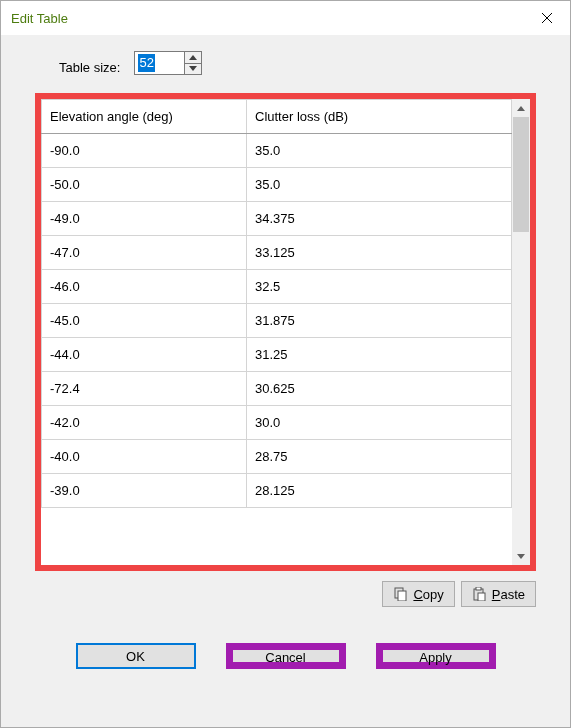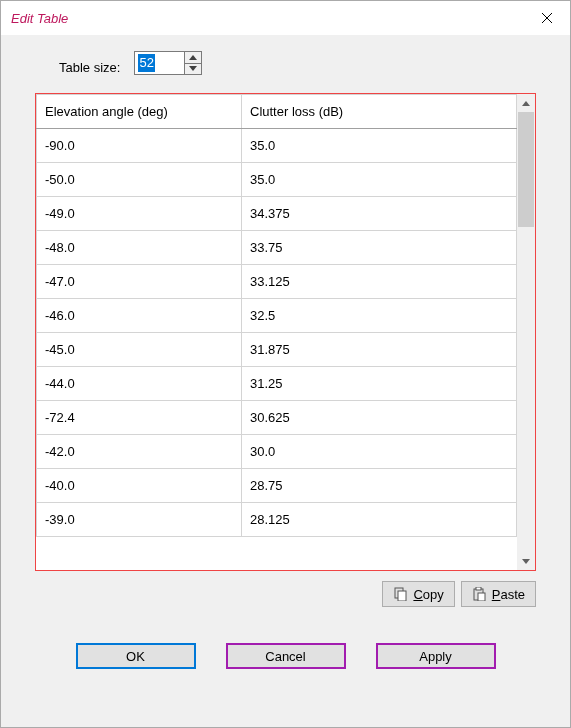--- a/index.html
+++ b/index.html
@@ -22,22 +22,21 @@
     .titlebar {
       height: 34px;
       display: flex;
       align-items: center;
       justify-content: space-between;
       padding: 0 0 0 10px;
       background: #ffffff;
     }
     .titlebar .title {
       font-size: 13px;
-      color: #be185d;
-      font-style: italic;
+      color: #4d7c0f;
     }
     .close-btn {
       width: 46px;
       height: 34px;
       display: flex;
       align-items: center;
       justify-content: center;
       cursor: pointer;
     }
     .close-btn svg { width: 12px; height: 12px; }
@@ -107,21 +106,21 @@
       flex: 1;
       background: #f0f0f0;
       display: flex;
       align-items: center;
       justify-content: center;
       cursor: pointer;
     }
     .spin-btn:first-child { border-bottom: 1px solid #7a7a7a; }
     .spin-btn svg { width: 8px; height: 5px; }
     .table-wrap {
-      border: 1px solid #ef4444;
+      border: 6px solid #ef4444;
       background: #fff;
       margin: 0 10px;
       height: 478px;
       display: flex;
     }
     .table-scroll {
       flex: 1;
       overflow: hidden;
     }
     table {
@@ -188,21 +187,21 @@
     .cp-btn svg { width: 14px; height: 14px; }
     .button-row {
       display: flex;
       gap: 30px;
       justify-content: center;
       padding: 36px 0 20px 0;
     }
     .std-btn {
       width: 120px;
       height: 26px;
-      border: 2px solid #a21caf;
+      border: 7px solid #a21caf;
       background: #e1e1e1;
       font-family: inherit;
       font-size: 13px;
       cursor: pointer;
     }
     .std-btn.default {
       border: 1px solid #0078d7;
       outline: 1px solid #0078d7;
       outline-offset: -2px;
     }
@@ -264,24 +263,20 @@
               </tr>
               <tr>
                 <td>-50.0</td>
                 <td>35.0</td>
               </tr>
               <tr>
                 <td>-49.0</td>
                 <td>34.375</td>
               </tr>
               <tr>
-                <td>-48.0</td>
-                <td>33.75</td>
-              </tr>
-              <tr>
                 <td>-47.0</td>
                 <td>33.125</td>
               </tr>
               <tr>
                 <td>-46.0</td>
                 <td>32.5</td>
               </tr>
               <tr>
                 <td>-45.0</td>
                 <td>31.875</td>

